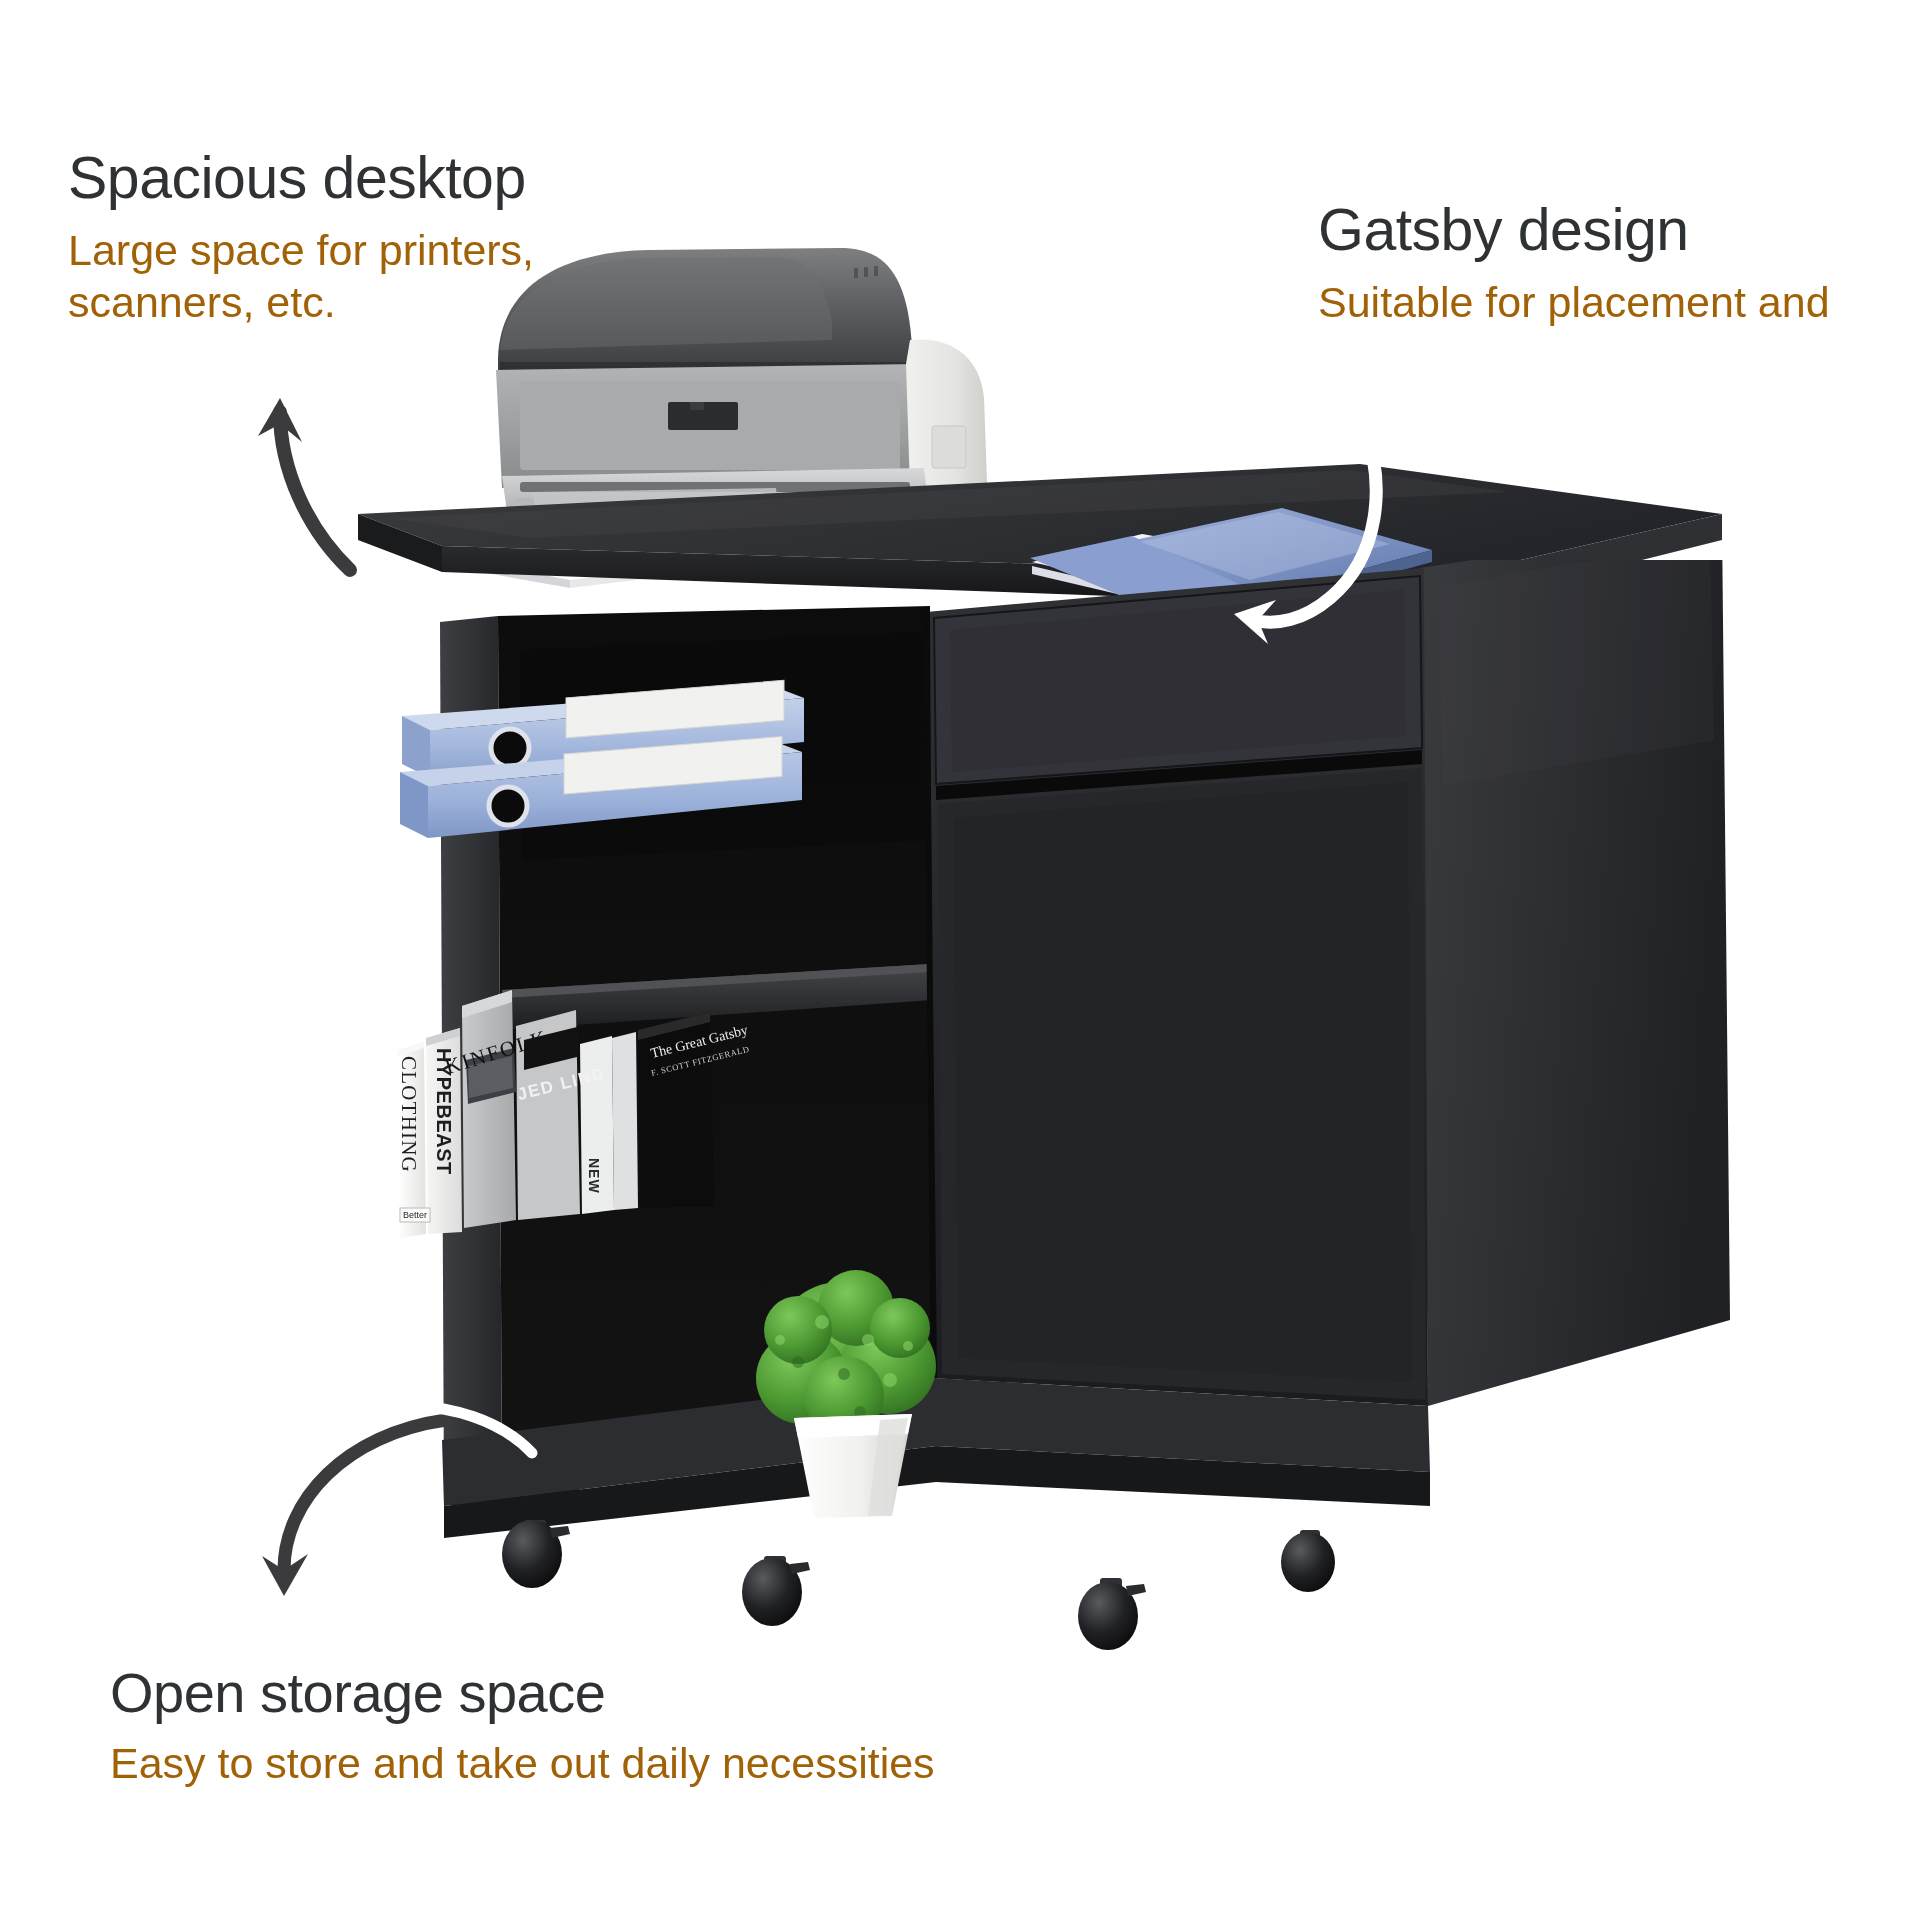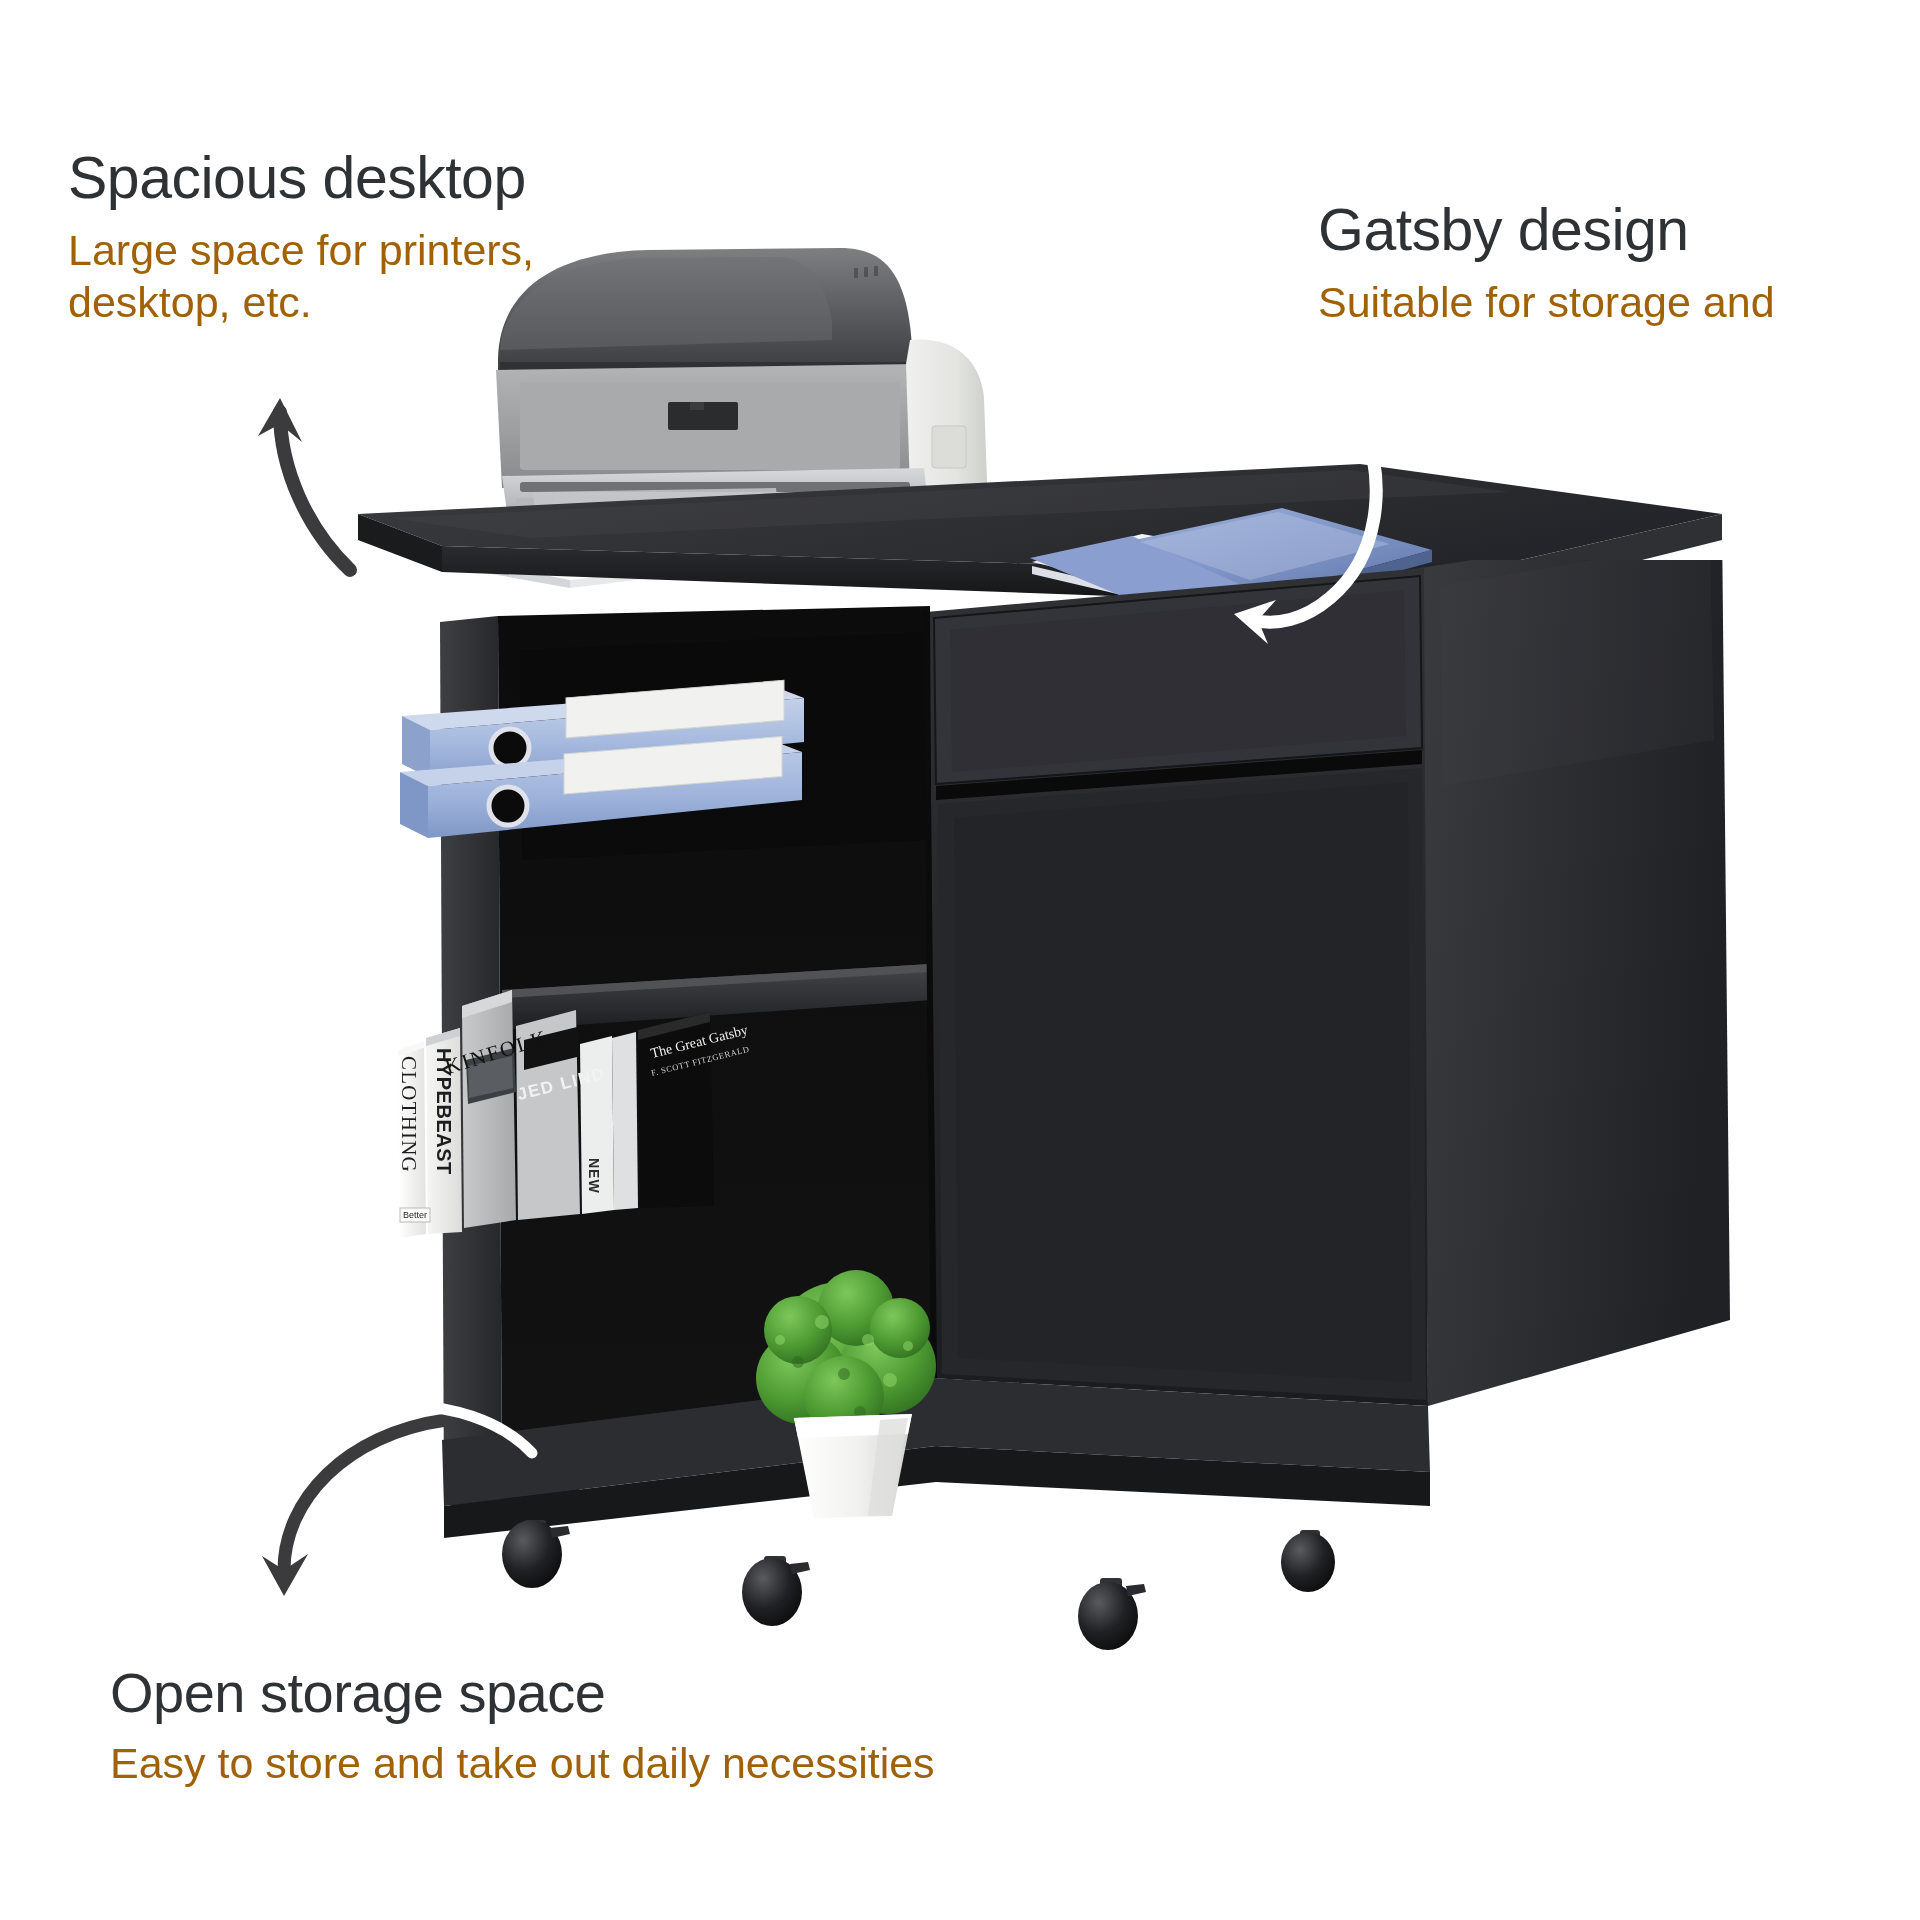--- a/index.html
+++ b/index.html
@@ -366,28 +366,28 @@
   </svg>
 
   <svg class="arrow-svg" style="left:392px; top:1395px; width:180px; height:70px;" viewBox="0 0 180 70">
     <path d="M8 12 C56 8, 110 26, 140 58" stroke="#ffffff" stroke-width="11" fill="none" stroke-linecap="round"></path>
   </svg>
 
   <div class="callout" id="callout-spacious">
     <div class="c-title">Spacious desktop</div>
     <div class="c-sub">
       <span>Large space for printers,</span>
-      <span>desktop, etc.</span>
+      <span>scanners, etc.</span>
     </div>
   </div>
 
   <div class="callout" id="callout-drawer">
     <div class="c-title">Gatsby design</div>
     <div class="c-sub">
-      <span>Suitable for storage and</span>
+      <span>Suitable for placement and</span>
     </div>
   </div>
 
   <div class="callout" id="callout-storage">
     <div class="c-title">Open storage space</div>
     <div class="c-sub">
       <span>Easy to store and take out daily necessities</span>
     </div>
   </div>
 

